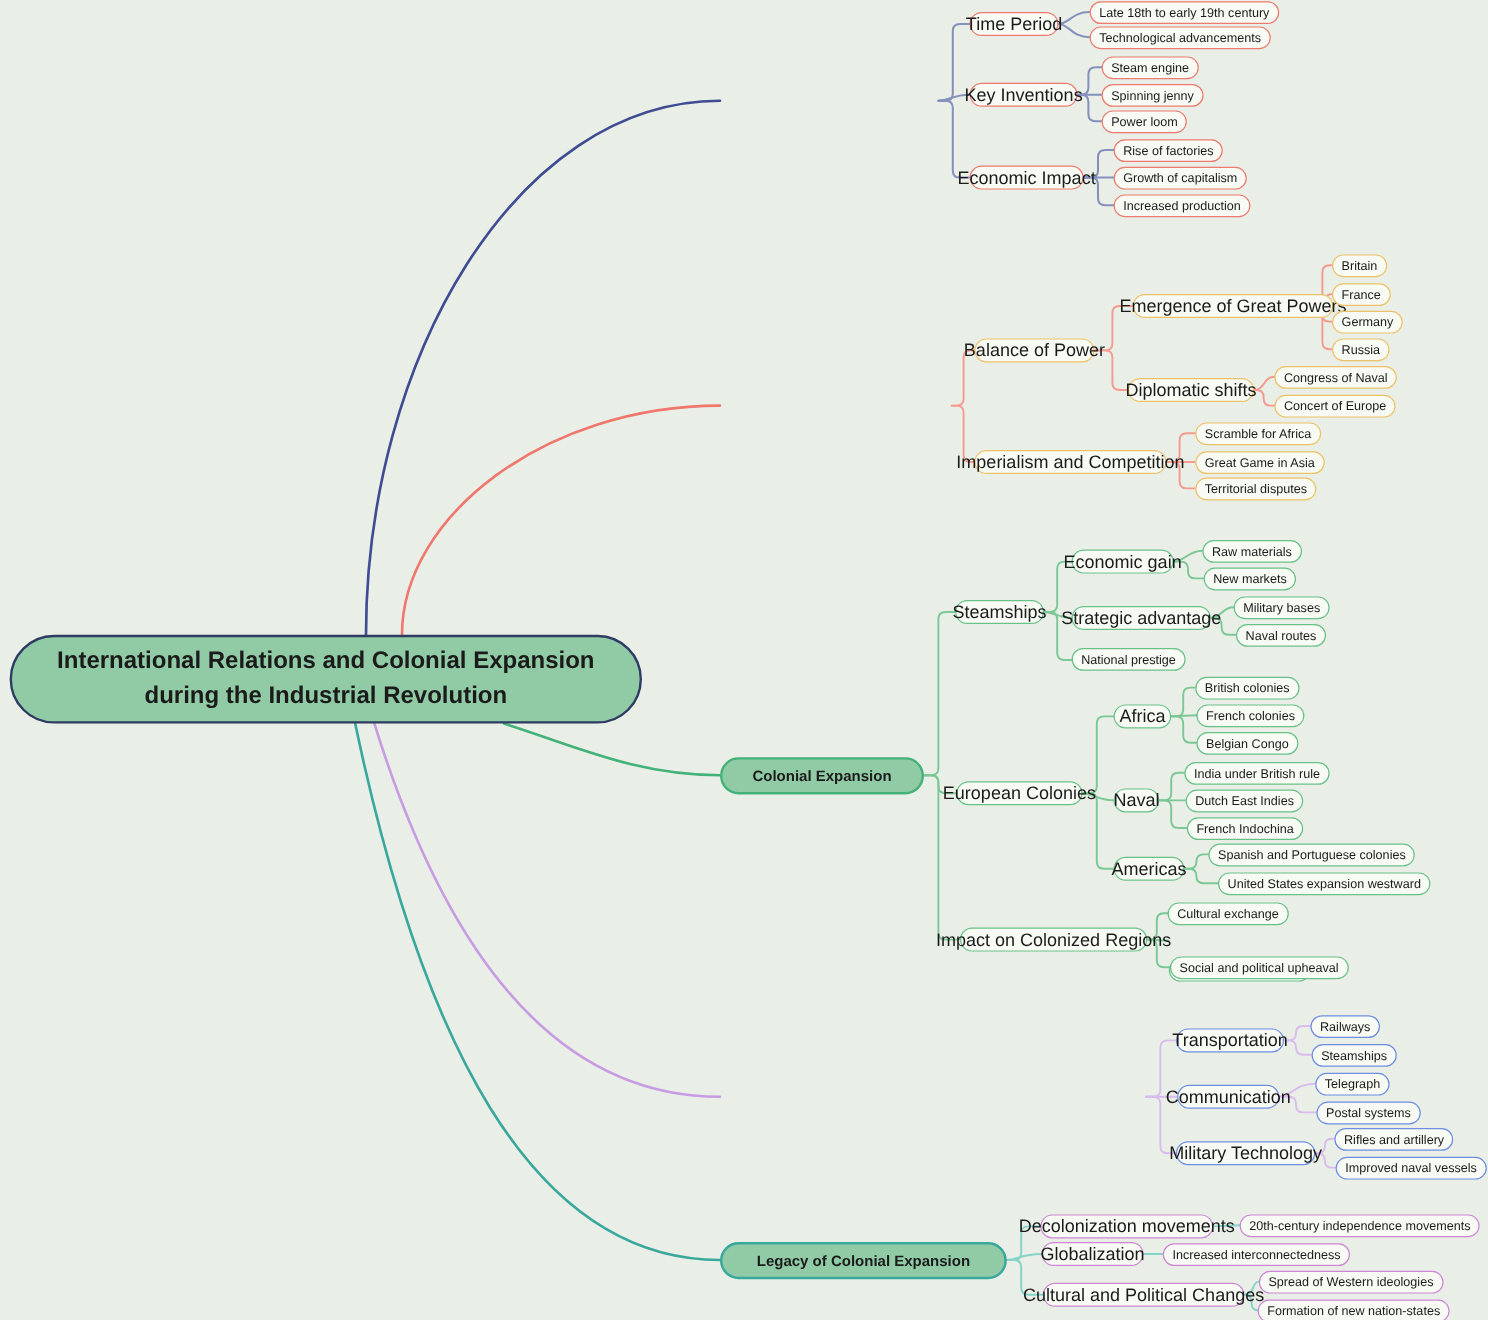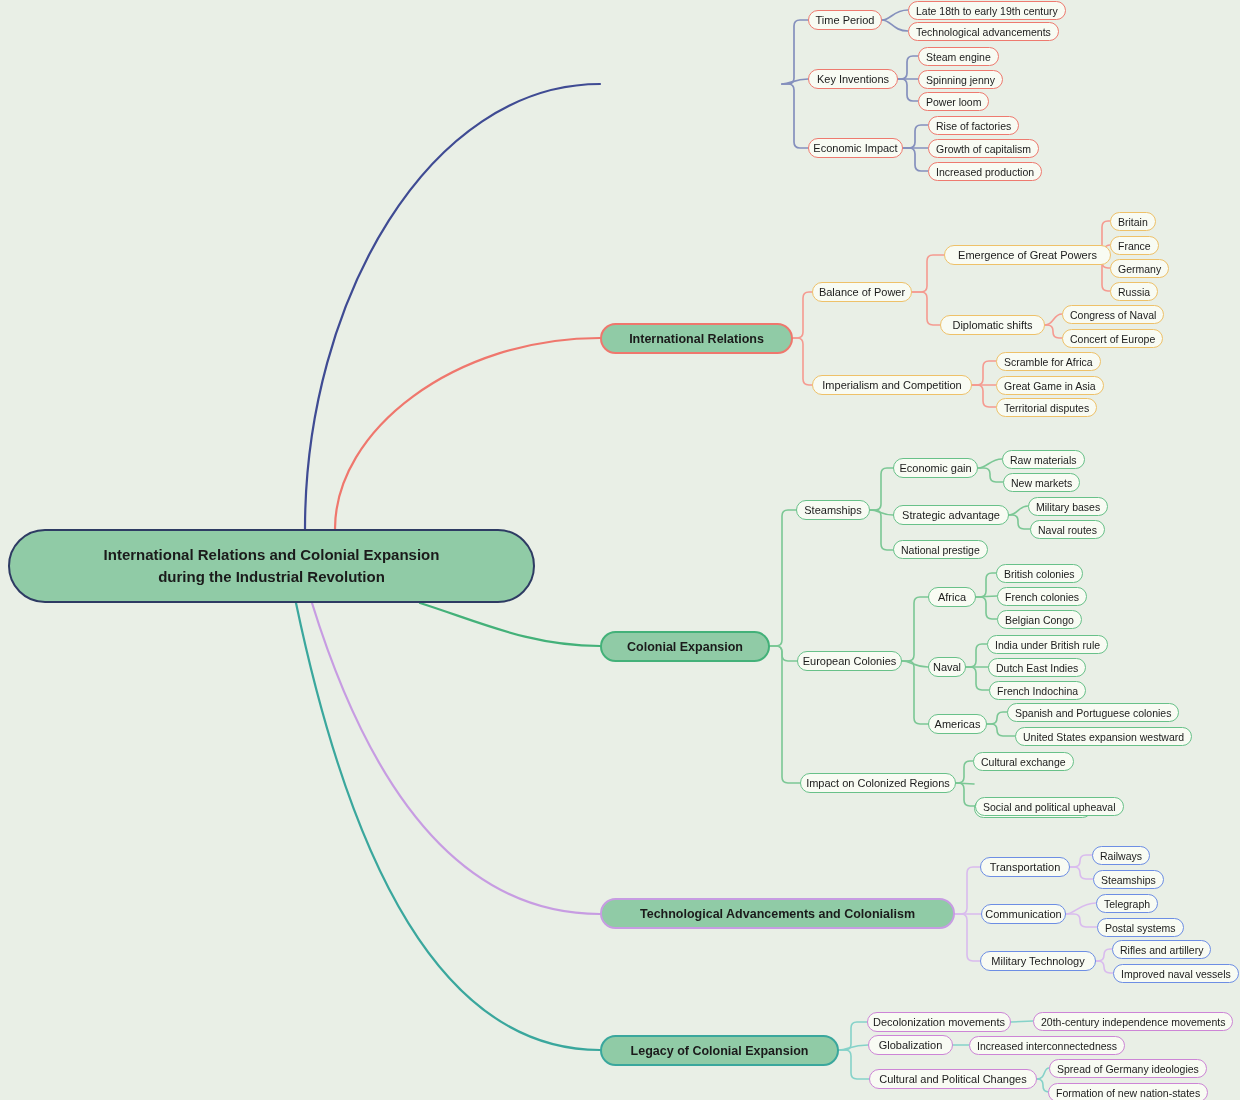--- a/index.html
+++ b/index.html
@@ -17,37 +17,37 @@
     display:flex;align-items:center;justify-content:center;
     white-space:nowrap;
     z-index:2;
     color:var(--text,#1b1b1b);
   }
   .central{
     height:74px;
     background:var(--fill-green,#90cba6);
     border:2.5px solid var(--central-border,#2e3b63);
     border-radius:37px;
-    font-size:15px;font-weight:bold;
+    font-size:20px;font-weight:bold;
     flex-direction:column;line-height:1.45;
     text-align:center;
   }
   .branch{
     height:31px;
     background:var(--fill-green,#90cba6);
     border:2px solid #888;
     border-radius:16px;
     font-size:12.5px;font-weight:bold;
   }
   .mid{
     height:20px;
     background:var(--fill-light,#f8fbf3);
     border:1.5px solid #aaa;
     border-radius:10px;
-    font-size:11px;
+    font-size:15px;
   }
   .leaf{
     height:19px;
     background:var(--fill-light,#f8fbf3);
     border:1.5px solid #aaa;
     border-radius:10px;
     font-size:10.5px;
     padding:0 7px;
   }
   .a1{border-color:var(--a1)} .a2{border-color:var(--a2)} .a3{border-color:var(--a3)}
@@ -141,21 +141,20 @@
   <div class="node mid c1" style="left:808px;top:138px;width:95px">Economic Impact</div>
   <div class="node leaf c1" style="left:908px;top:1px">Late 18th to early 19th century</div>
   <div class="node leaf c1" style="left:908px;top:22px">Technological advancements</div>
   <div class="node leaf c1" style="left:918px;top:47px">Steam engine</div>
   <div class="node leaf c1" style="left:918px;top:70px">Spinning jenny</div>
   <div class="node leaf c1" style="left:918px;top:92px">Power loom</div>
   <div class="node leaf c1" style="left:928px;top:116px">Rise of factories</div>
   <div class="node leaf c1" style="left:928px;top:139px">Growth of capitalism</div>
   <div class="node leaf c1" style="left:928px;top:162px">Increased production</div>
 
-  <div class="node branch a2" style="left:600px;top:323px;width:193px">International Relations</div>
   <div class="node mid c2" style="left:812px;top:282px;width:100px">Balance of Power</div>
   <div class="node mid c2" style="left:812px;top:375px;width:160px">Imperialism and Competition</div>
   <div class="node mid c2" style="left:944px;top:245px;width:167px">Emergence of Great Powers</div>
   <div class="node mid c2" style="left:940px;top:315px;width:105px">Diplomatic shifts</div>
   <div class="node leaf c2" style="left:1110px;top:212px">Britain</div>
   <div class="node leaf c2" style="left:1110px;top:236px">France</div>
   <div class="node leaf c2" style="left:1110px;top:259px">Germany</div>
   <div class="node leaf c2" style="left:1110px;top:282px">Russia</div>
   <div class="node leaf c2" style="left:1062px;top:305px">Congress of Naval</div>
   <div class="node leaf c2" style="left:1062px;top:329px">Concert of Europe</div>
@@ -182,32 +181,31 @@
   <div class="node leaf c3" style="left:987px;top:635px">India under British rule</div>
   <div class="node leaf c3" style="left:988px;top:658px">Dutch East Indies</div>
   <div class="node leaf c3" style="left:989px;top:681px">French Indochina</div>
   <div class="node leaf c3" style="left:1007px;top:703px">Spanish and Portuguese colonies</div>
   <div class="node leaf c3" style="left:1015px;top:727px">United States expansion westward</div>
   <div class="node mid c3" style="left:800px;top:773px;width:156px">Impact on Colonized Regions</div>
   <div class="node leaf c3" style="left:973px;top:752px">Cultural exchange</div>
   <div class="node leaf c3" style="left:974px;top:799px">Economic exploitation</div>
   <div class="node leaf c3" style="left:975px;top:797px">Social and political upheaval</div>
 
-  <div class="node branch a4" style="left:600px;top:898px;width:355px">Technological Advancements and Colonialism</div>
   <div class="node mid c4" style="left:980px;top:857px;width:90px">Transportation</div>
   <div class="node mid c4" style="left:981px;top:904px;width:85px">Communication</div>
   <div class="node mid c4" style="left:980px;top:951px;width:116px">Military Technology</div>
   <div class="node leaf c4" style="left:1092px;top:846px">Railways</div>
   <div class="node leaf c4" style="left:1093px;top:870px">Steamships</div>
   <div class="node leaf c4" style="left:1096px;top:894px">Telegraph</div>
   <div class="node leaf c4" style="left:1097px;top:918px">Postal systems</div>
   <div class="node leaf c4" style="left:1112px;top:940px">Rifles and artillery</div>
   <div class="node leaf c4" style="left:1113px;top:964px">Improved naval vessels</div>
 
   <div class="node branch a5" style="left:600px;top:1035px;width:239px">Legacy of Colonial Expansion</div>
   <div class="node mid c5" style="left:867px;top:1012px;width:144px">Decolonization movements</div>
   <div class="node mid c5" style="left:868px;top:1035px;width:85px">Globalization</div>
   <div class="node mid c5" style="left:869px;top:1069px;width:168px">Cultural and Political Changes</div>
   <div class="node leaf c5" style="left:1033px;top:1012px">20th-century independence movements</div>
   <div class="node leaf c5" style="left:969px;top:1036px">Increased interconnectedness</div>
-  <div class="node leaf c5" style="left:1049px;top:1059px">Spread of Germany ideologies</div>
+  <div class="node leaf c5" style="left:1049px;top:1059px">Spread of Western ideologies</div>
   <div class="node leaf c5" style="left:1048px;top:1083px">Formation of new nation-states</div>
 </div>
 
 </body></html>

